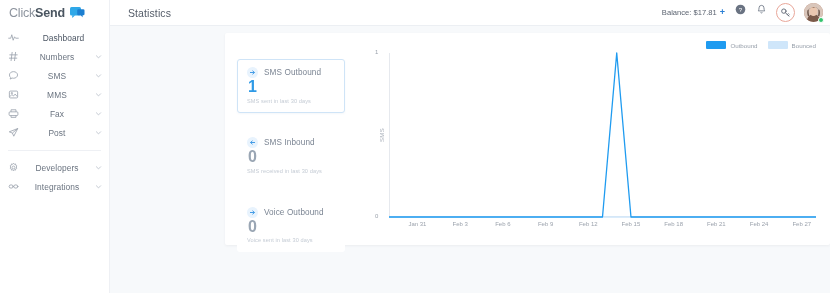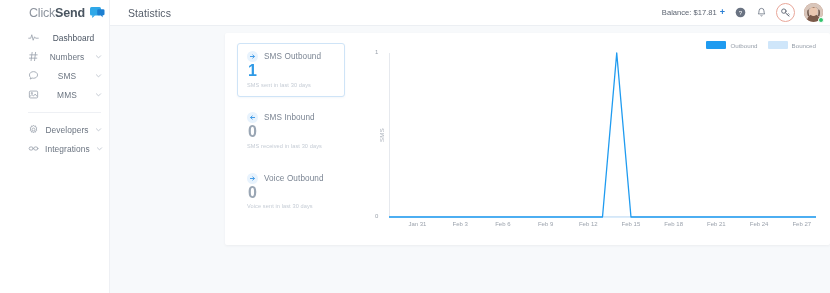--- a/index.html
+++ b/index.html
@@ -11,21 +11,20 @@
   }
   #app { position: relative; width: 830px; height: 293px; display: flex; background:#ffffff; }
 
   
   .sidebar {
     width: 110px; height: 293px; flex: 0 0 110px;
     background: #ffffff;
     border-right: 1px solid #eef0f4;
     display: flex; flex-direction: column;
     padding-top: 0;
-    padding-left: 20px;
   }
   .brand {
     height: 26px; display: flex; align-items: center;
     padding-left: 9px; gap: 3px;
   }
   .brand-text { font-size: 12.5px; letter-spacing: -0.2px; white-space: nowrap; }
   .brand-click { color: #8d949e; font-weight: 400; }
   .brand-send { color: #4a5560; font-weight: 700; }
   .brand-bubble { display:inline-block; margin-left:2px; line-height:0; }
 
@@ -50,21 +49,21 @@
   .main { flex: 1 1 auto; display: flex; flex-direction: column; background: #f7f9fb; height:293px; }
 
   .topbar {
     height: 26px; background: #ffffff; flex: 0 0 26px;
     display: flex; align-items: center; justify-content: space-between;
     padding: 0 7px 0 18px;
     border-bottom: 1px solid #eceff3;
     gap: 21px;
   }
   .page-title { font-size: 10.5px; color: #545c68; letter-spacing: 0.1px; }
-  .topbar-right { display: flex; align-items: center; gap: 9px; }
+  .topbar-right { display: flex; gap: 9px; }
   .balance { display:flex; align-items:center; gap:3px; font-size: 7.6px; color: #5b6370; white-space: nowrap; cursor:pointer;}
   .balance-plus { color: #2b7fd4; font-size: 9px; font-weight: 700; line-height: 1; }
   .tb-ico { width: 12px; height: 12px; color:#6a7382; display:flex; align-items:center; justify-content:center; cursor:pointer;}
   .tb-ico svg { width:11px; height:11px; display:block; }
   .tb-ico-ring {
     width: 19px; height: 19px; border-radius: 50%;
     border: 1px solid #e9a79a;
     display:flex; align-items:center; justify-content:center; cursor:pointer;
     color:#5b6370;
   }
@@ -90,21 +89,21 @@
     width: 605px; height: 212px;
     background: #ffffff; border-radius: 2px;
     box-shadow: 0 1px 3px rgba(30,40,60,0.055);
     display: flex;
   }
 
   
   .cards { width: 128px; flex: 0 0 128px; padding: 10px 8px 0 12px; }
   .card {
     border-radius: 3px; padding: 7px 9px 8px 9px;
-    margin-bottom: 7px; background: #ffffff; position: relative;
+    margin-bottom: 7px; background: #ffffff; position: relative; margin-top: 16px;
   }
   .card.selected { border: 1px solid #cfe4f7; box-shadow: 0 1px 2px rgba(40,90,160,0.05); }
   .card.plain { border: 1px solid transparent; }
   .card-head { display: flex; align-items: center; gap: 6px; }
   .card-badge {
     width: 11px; height: 11px; border-radius: 50%; flex:0 0 11px;
     background: #e8f3fd; display:flex; align-items:center; justify-content:center;
     color:#3f9ae5;
   }
   .card-badge svg { width: 7px; height: 7px; display:block; }
@@ -208,21 +207,50 @@
         <span class="nav-label">MMS</span>
         <span class="nav-caret">
           <svg viewBox="0 0 10 10" fill="none" stroke="currentColor" stroke-width="1.2" stroke-linecap="round">
               <path d="M2 4 L5 7 L8 4"></path>
             </svg>
         </span>
       </div>
 
 
 
-
+      <div class="nav-item">
+        <span class="nav-ico">
+          <svg viewBox="0 0 16 16" fill="none" stroke="currentColor" stroke-width="1.2" stroke-linejoin="round">
+              <rect x="1.6" y="5.6" width="12.8" height="5.4" rx="1.4"></rect>
+              <path d="M4.4 5.6 V2.6 H11.6 V5.6"></path>
+              <path d="M4.4 11 V13.6 H11.6 V11"></path>
+            </svg>
+        </span>
+        <span class="nav-label">Fax</span>
+        <span class="nav-caret">
+          <svg viewBox="0 0 10 10" fill="none" stroke="currentColor" stroke-width="1.2" stroke-linecap="round">
+              <path d="M2 4 L5 7 L8 4"></path>
+            </svg>
+        </span>
+      </div>
+
+      <div class="nav-item">
+        <span class="nav-ico">
+          <svg viewBox="0 0 16 16" fill="none" stroke="currentColor" stroke-width="1.2" stroke-linejoin="round">
+              <path d="M14.2 2.2 L1.8 7 L6.4 8.8 L8.4 13.4 Z"></path>
+              <path d="M6.4 8.8 L14.2 2.2"></path>
+            </svg>
+        </span>
+        <span class="nav-label">Post</span>
+        <span class="nav-caret">
+          <svg viewBox="0 0 10 10" fill="none" stroke="currentColor" stroke-width="1.2" stroke-linecap="round">
+              <path d="M2 4 L5 7 L8 4"></path>
+            </svg>
+        </span>
+      </div>
 
       <div class="nav-sep"></div>
 
       <div class="nav-item">
         <span class="nav-ico">
           <svg viewBox="0 0 16 16" fill="none" stroke="currentColor" stroke-width="1.1" stroke-linejoin="round">
               <circle cx="8" cy="8" r="2.1"></circle>
               <path d="M8 1.8 L9.1 3.3 11 2.8 11.2 4.7 12.9 5.6 12 7.3 12.9 9 11.2 9.9 11 11.8 9.1 11.3 8 12.8 6.9 11.3 5 11.8 4.8 9.9 3.1 9 4 7.3 3.1 5.6 4.8 4.7 5 2.8 6.9 3.3 Z"></path>
             </svg>
         </span>

